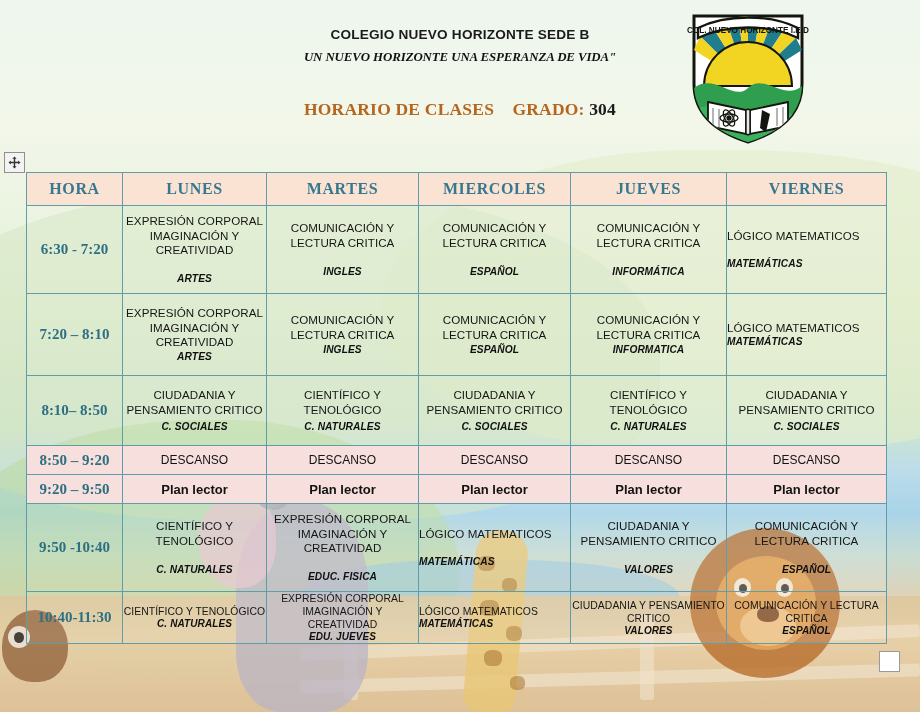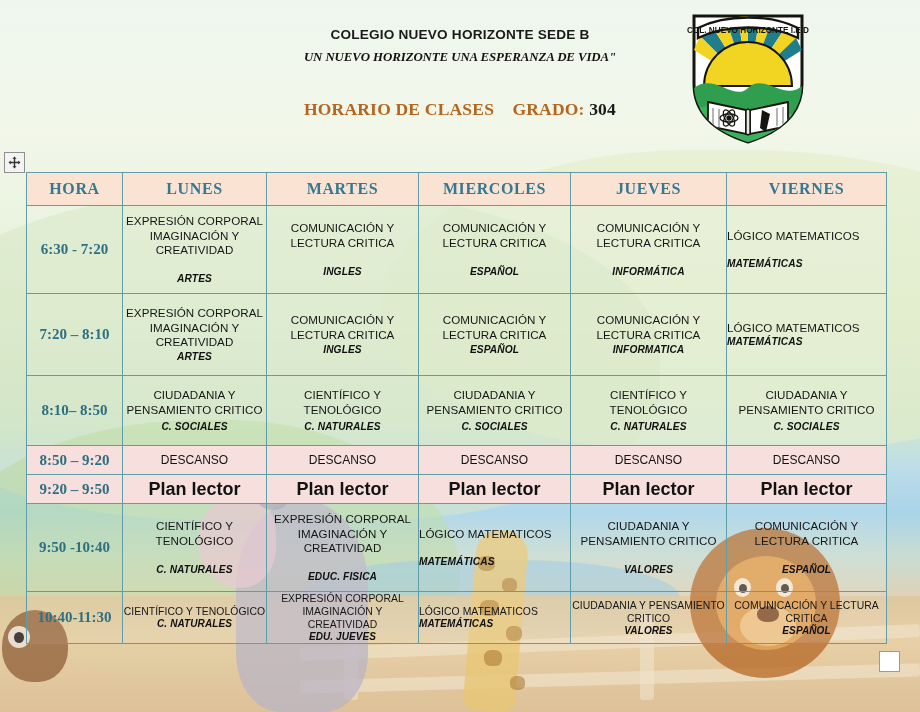--- a/index.html
+++ b/index.html
@@ -277,21 +277,21 @@
     background: #f6dfdc;
   }
   .descanso-text {
     font-family: "Liberation Sans", sans-serif;
     font-size: 12px;
     color: #131313;
   }
   .planlector-text {
     font-family: "Liberation Sans", sans-serif;
     font-weight: bold;
-    font-size: 18px;
+    font-size: 13px;
     color: #121212;
   }
 
   
   tr.compact .subject { font-size: 10.4px; line-height: 13px; }
   tr.compact .teacher { font-size: 10px; line-height: 12px; }
 </style>
 </head>
 <body>
 

